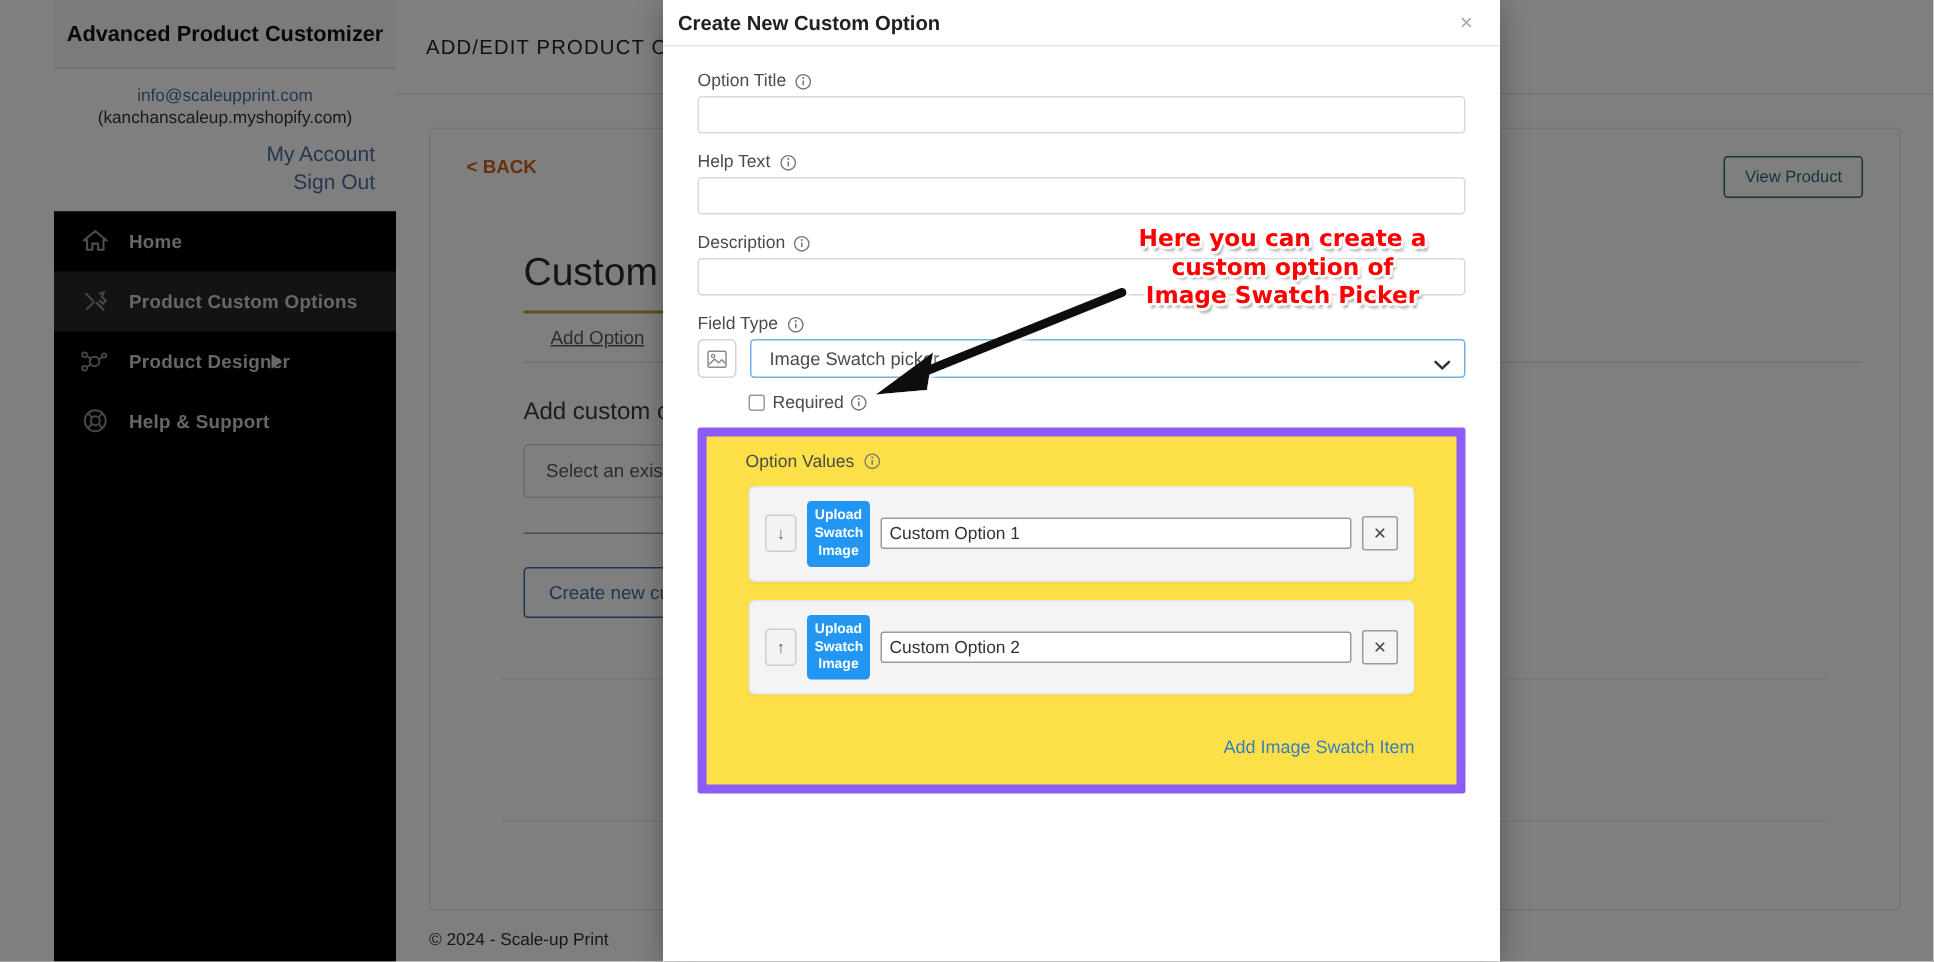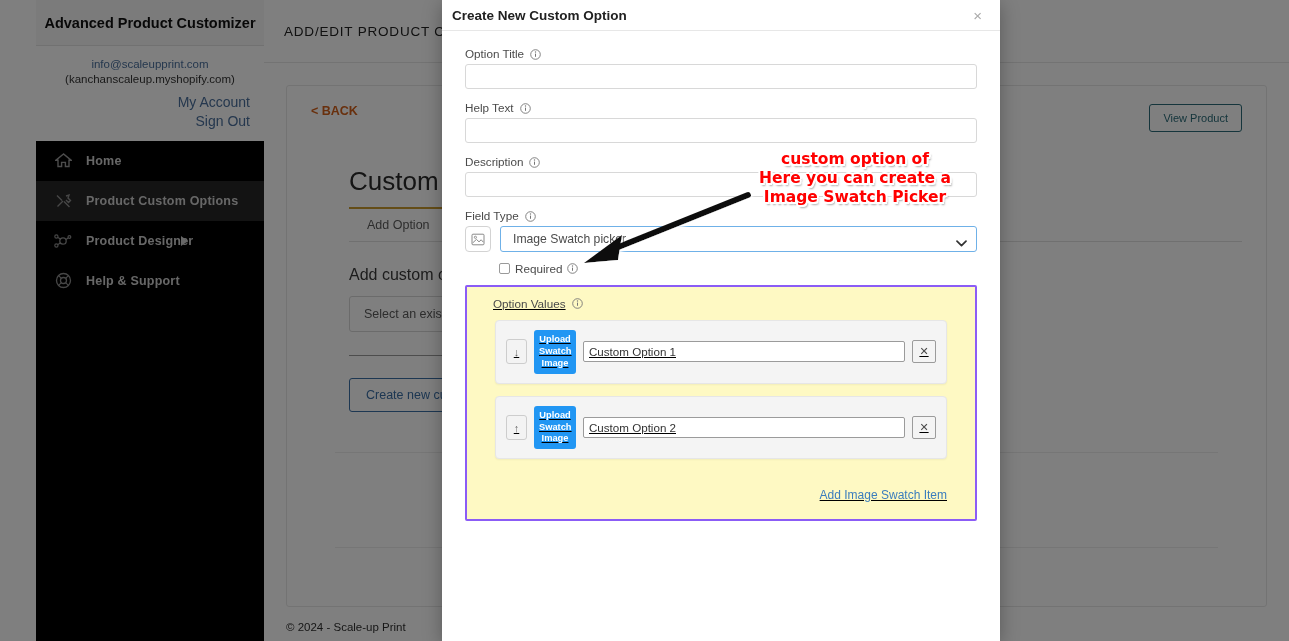--- a/index.html
+++ b/index.html
@@ -56,21 +56,21 @@
   .view-product-btn{
     border:1px solid #2a6b78;color:#2a6b78;background:#fff;border-radius:3px;
     font-size:11px;padding:7px 13px;cursor:pointer;
   }
   .prod-title{font-size:26px;color:#2b2b2b;margin:34px 0 0 38px;font-weight:normal;}
   .tabs{display:flex;gap:0;margin:10px 0 0 38px;border-bottom:1px solid #e1e1e1;}
   .tab{
     padding:9px 18px;font-size:12.5px;color:#6b6b6b;cursor:pointer;
     border-bottom:none;
   }
-  .tab.active{color:#5b5b5b;border-top:2px solid #c99a2e;}
+  .tab.active{color:#5b5b5b;border-top:2px solid #c99a2e;text-decoration:underline;}
   .tab.bold{font-weight:bold;color:#333;}
   .section-head{font-size:16px;color:#3a3a3a;margin:24px 0 12px 38px;}
   .sel-existing{
     margin-left:38px;width:300px;height:34px;border:1px solid #d6d6d6;border-radius:3px;
     background:#fff;color:#5a5a5a;font-size:12.5px;display:flex;align-items:center;padding-left:14px;
   }
   .or-row{display:flex;align-items:center;margin:16px 0 16px 38px;width:300px;}
   .or-line{flex:1;height:1px;background:#9a9a9a;}
   .or-text{padding:0 10px;color:#444;font-size:12.5px;}
   .create-btn{
@@ -116,21 +116,21 @@
   .select-box{
     flex:1;height:26px;box-sizing:border-box;border:1px solid #6fb1e8;border-radius:3px;background:#fff;
     display:flex;align-items:center;justify-content:space-between;padding:0 9px 0 12px;
     font-size:12.2px;color:#4c4c4c;cursor:pointer;
   }
   .chev{width:11px;height:7px;}
 
   .req-row{display:flex;align-items:center;gap:5px;margin:10px 0 10px 18px;font-size:11.7px;color:#4a4a4a;padding-left:16px;}
   .req-box{width:11px;height:11px;border:1px solid #9a9a9a;border-radius:2px;background:#fff;box-sizing:border-box;}
 
-  .values-panel{background:#fef9c3;border:2px solid #8b5cf6;border-radius:2px;padding:10px 12px 12px 12px;text-decoration:underline;}
+  .values-panel{background:#fde047;border:6px solid #8b5cf6;border-radius:2px;padding:10px 12px 12px 12px;}
   .values-head{display:flex;align-items:center;gap:6px;font-size:11.7px;color:#4a4a4a;margin:0 0 10px 14px;}
   .value-card{
     background:#f4f4f4;border:1px solid #e6e6e6;border-radius:4px;
     margin:0 16px 12px 16px;padding:9px 10px;display:flex;align-items:center;gap:7px;
     box-shadow:0 1px 2px rgba(0,0,0,.05);
   }
   .move-btn{
     width:19px;height:23px;border:1px solid #cdcdcd;border-radius:3px;background:#f3f3f3;
     color:#666;font-size:11px;display:flex;align-items:center;justify-content:center;cursor:pointer;
     flex:0 0 auto;
@@ -400,16 +400,16 @@
       <feDropShadow dx="1.5" dy="2" stdDeviation="1.2" flood-color="#ffffff" flood-opacity="0.9"></feDropShadow>
     </filter>
   </defs>
   <g filter="url(#arrowShadow)">
     <path d="M178 10 L46 63" stroke="#111" stroke-width="6" stroke-linecap="round"></path>
     <path d="M14 78 L52 50 L48 75 Z" fill="#111"></path>
   </g>
 </svg>
 
 <div class="annot">
+  <span>Here you can create a</span>
   <span>custom option of</span>
-  <span>Here you can create a</span>
   <span>Image Swatch Picker</span>
 </div>
 
 </body></html>

